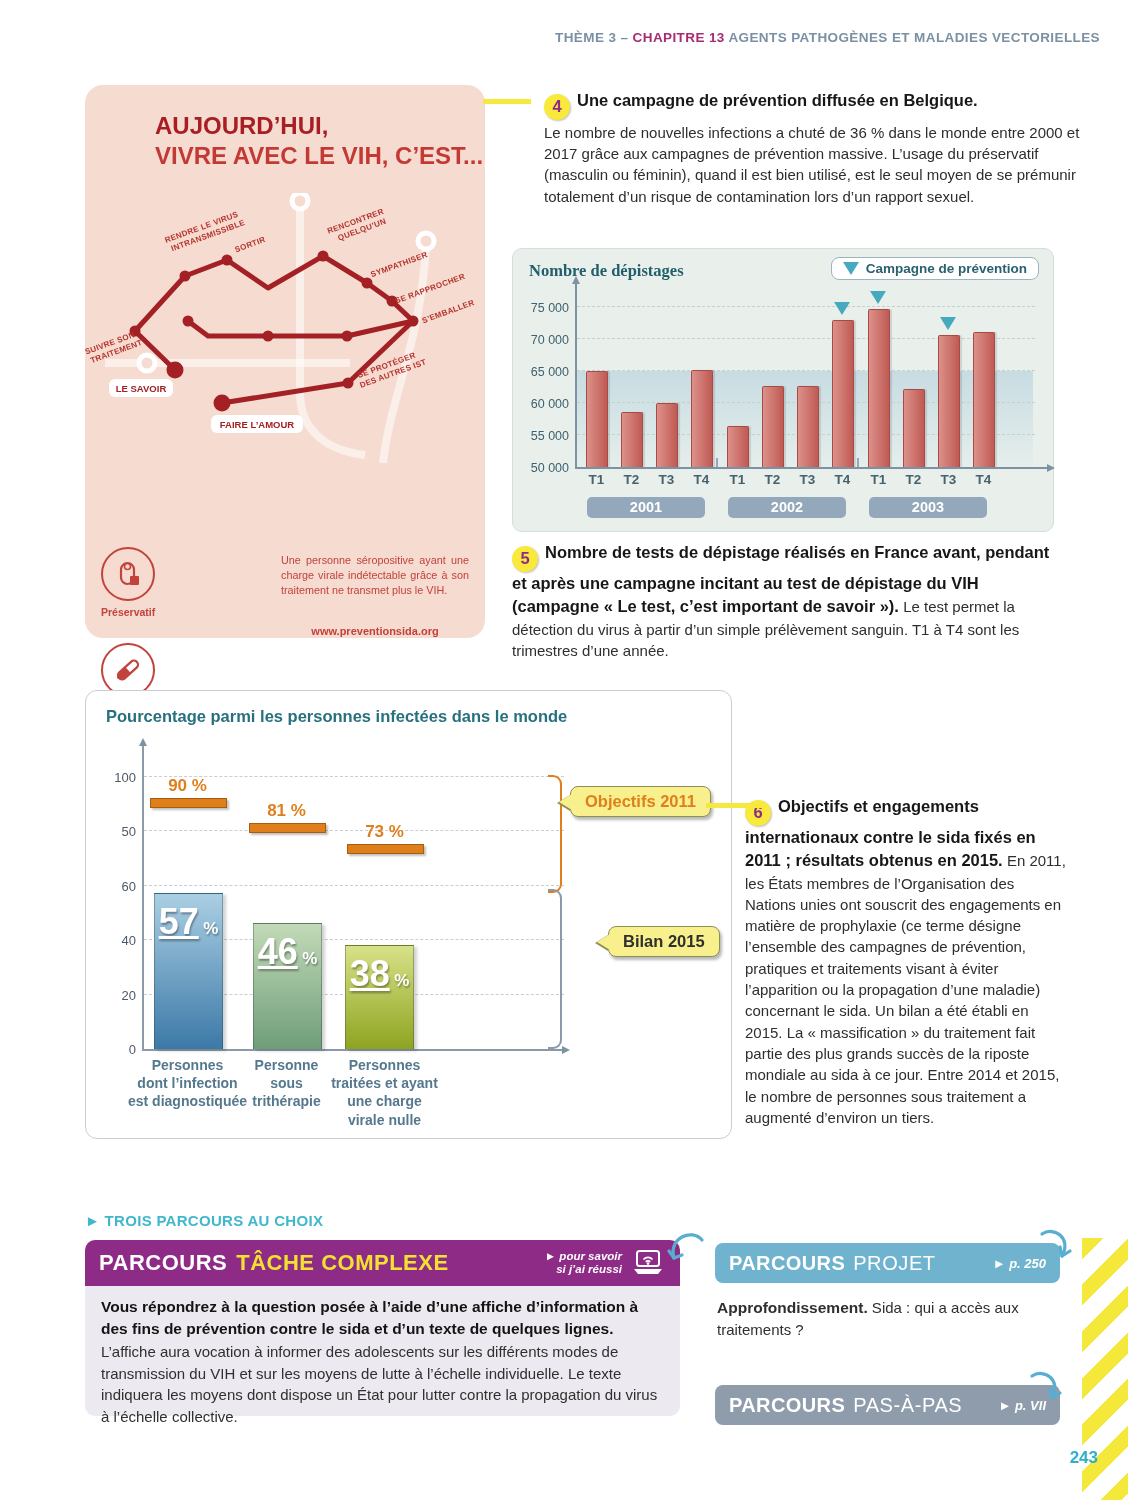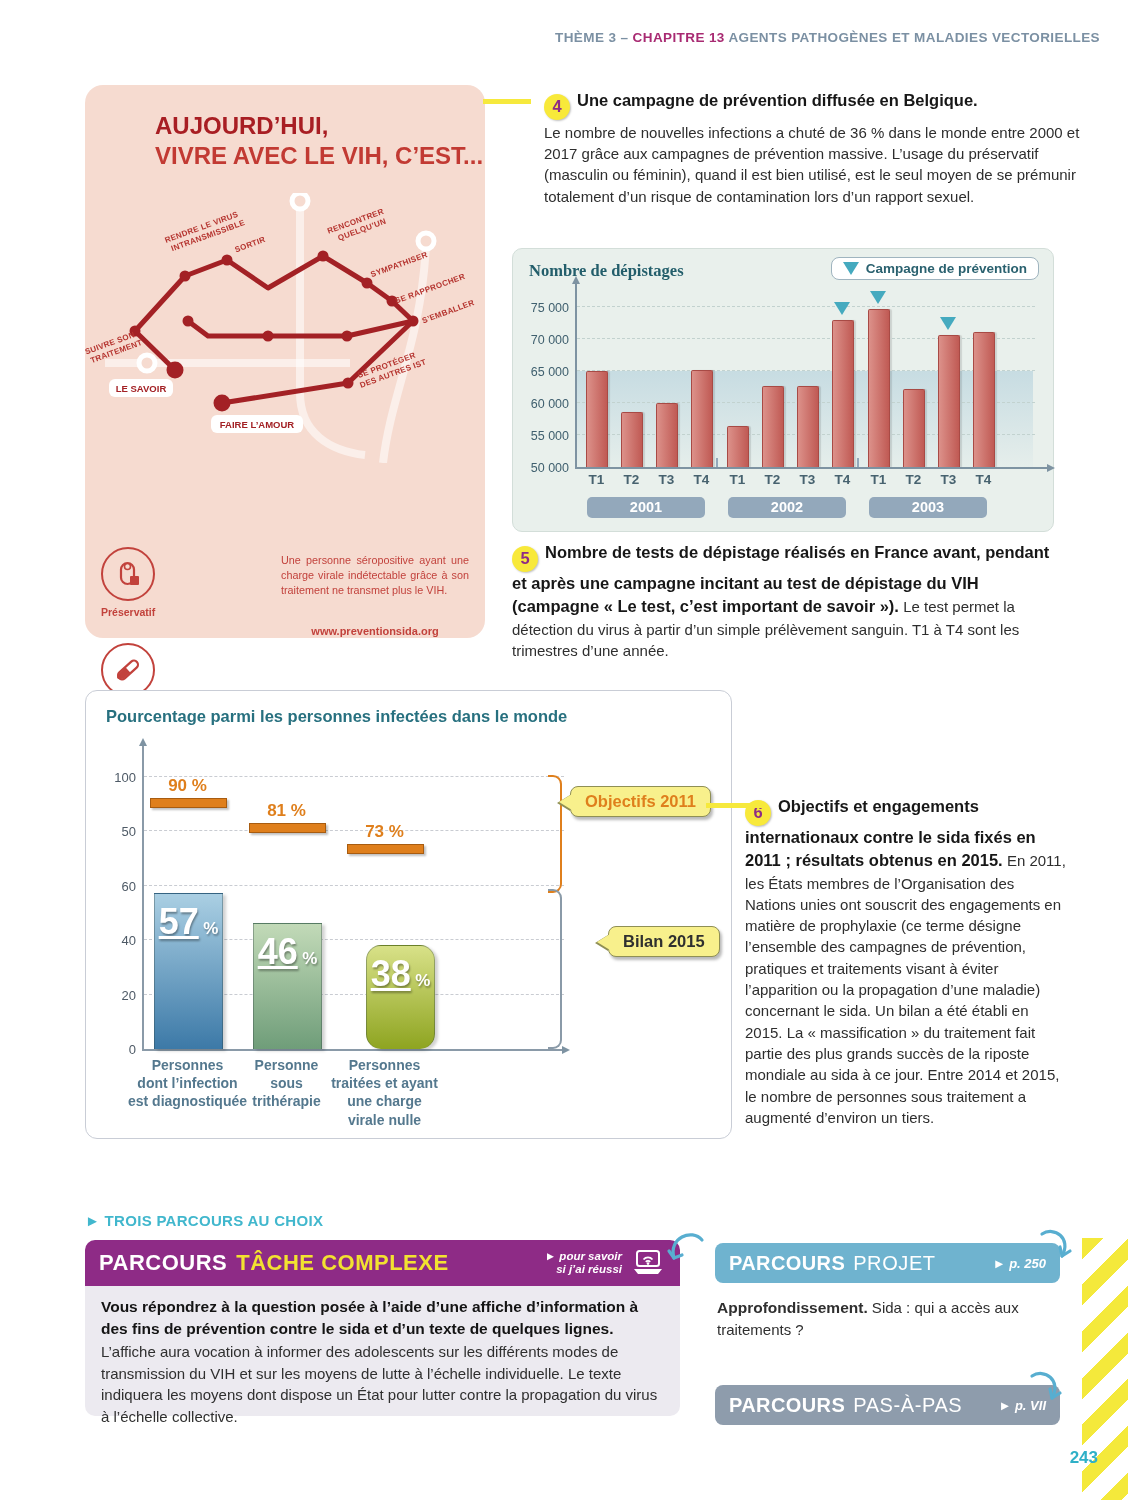--- a/index.html
+++ b/index.html
@@ -305,21 +305,21 @@
         <div class="c2-grid" style="bottom: 217.6px;"></div>
         <div class="c2-ylab" style="bottom: 209.6px;">50</div>
         <div class="c2-grid" style="bottom: 272px;"></div>
         <div class="c2-ylab" style="bottom: 264px;">100</div>
         <div class="c2-bar" style="left: 10px; width: 67px; height: 155.04px; background: linear-gradient(rgb(170, 207, 227), rgb(60, 121, 167));">
           <div class="c2-vlabel"><span class="num">57</span> <span class="pct">%</span></div>
         </div>
         <div class="c2-bar" style="left: 109px; width: 67px; height: 125.12px; background: linear-gradient(rgb(194, 218, 184), rgb(111, 157, 121));">
           <div class="c2-vlabel"><span class="num">46</span> <span class="pct">%</span></div>
         </div>
-        <div class="c2-bar" style="left: 222px; width: 67px; height: 103.36px; background: linear-gradient(rgb(216, 225, 136), rgb(142, 164, 32)); border-radius: 15px;">
+        <div class="c2-bar" style="left: 201px; width: 67px; height: 103.36px; background: linear-gradient(rgb(216, 225, 136), rgb(142, 164, 32));">
           <div class="c2-vlabel"><span class="num">38</span> <span class="pct">%</span></div>
         </div>
         <div class="c2-dash" style="left: 6px; width: 75px; bottom: 240.8px;"></div>
         <div class="c2-dashlab" style="left: 6px; width: 75px; bottom: 252.8px;">90 %</div>
         <div class="c2-dash" style="left: 105px; width: 75px; bottom: 216.32px;"></div>
         <div class="c2-dashlab" style="left: 105px; width: 75px; bottom: 228.32px;">81 %</div>
         <div class="c2-dash" style="left: 203px; width: 75px; bottom: 194.56px;"></div>
         <div class="c2-dashlab" style="left: 203px; width: 75px; bottom: 206.56px;">73 %</div>
         <div class="c2-xlab" style="left: -22.5px;">Personnes
 dont l’infection

